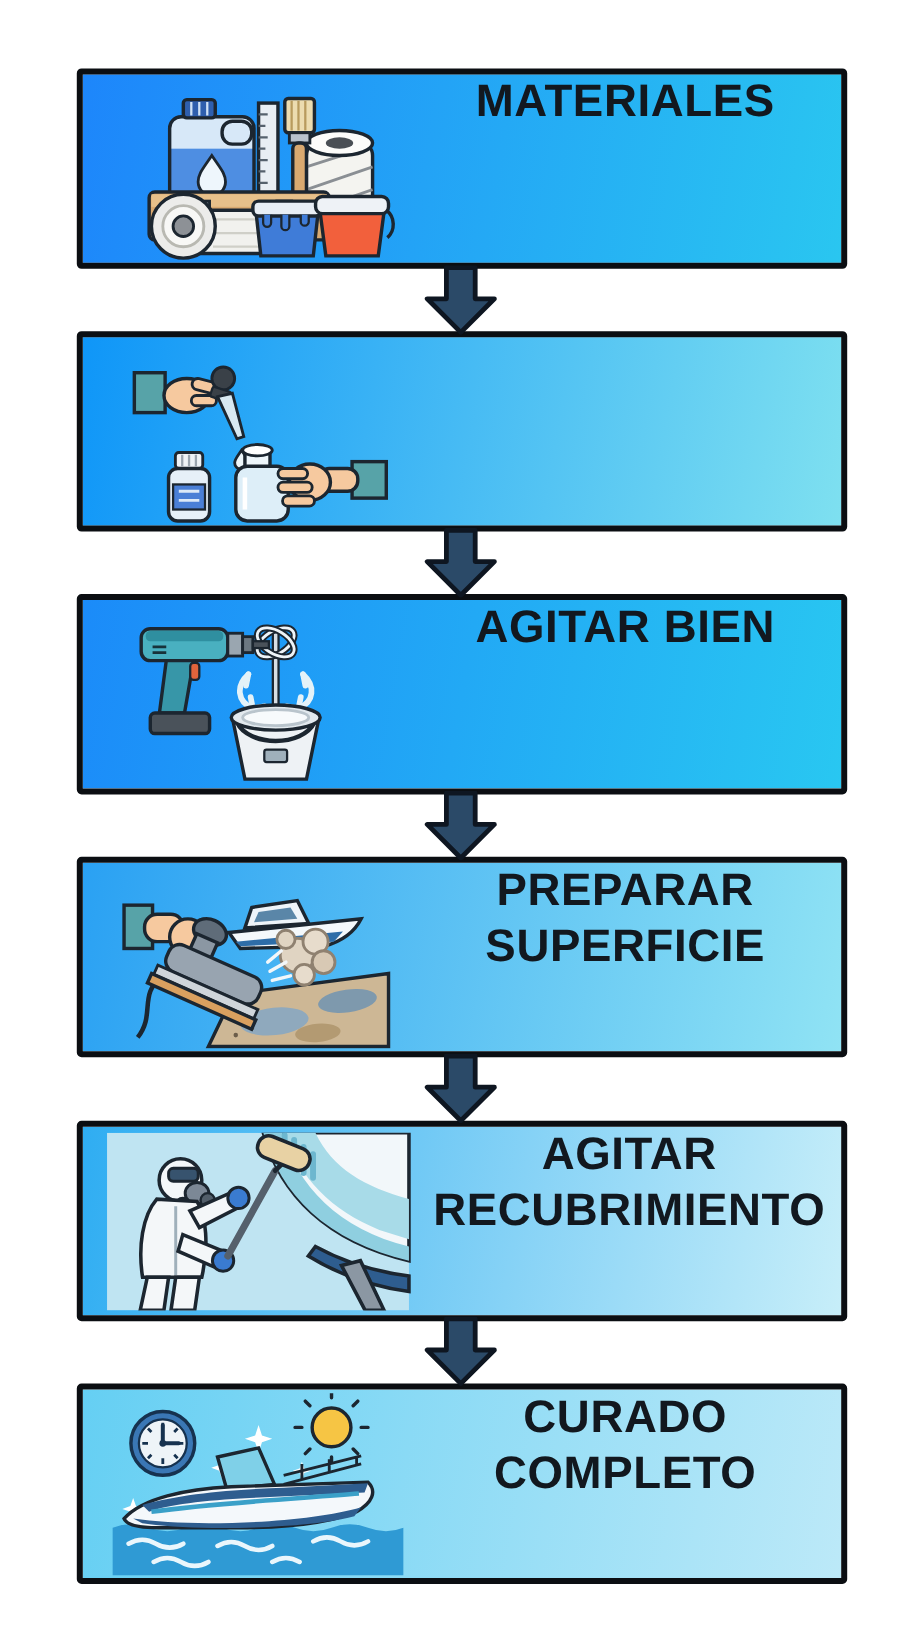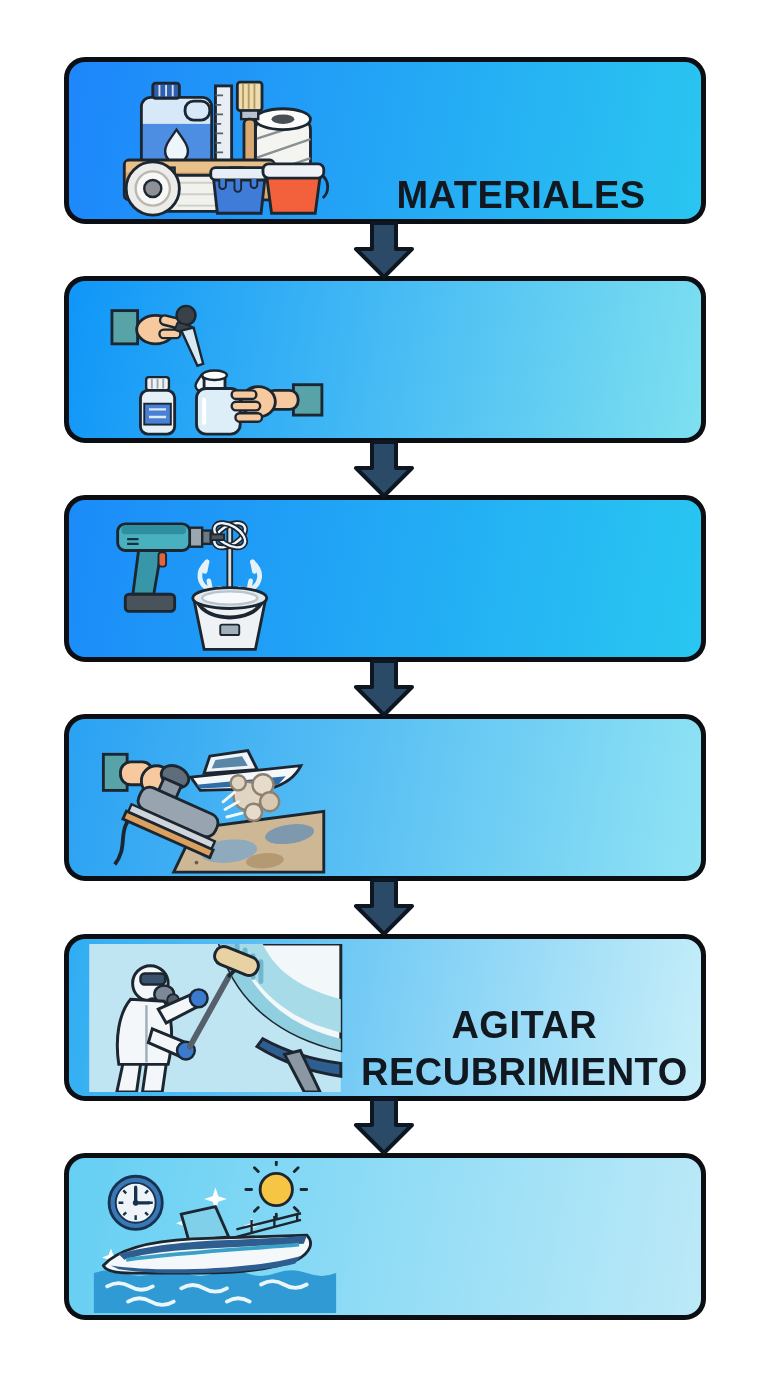--- a/index.html
+++ b/index.html
@@ -1,19 +1,19 @@
 <!DOCTYPE html>
 <html><head>
 <meta charset="utf-8">
 <style>
   html,body{margin:0;padding:0;background:#ffffff;}
   .page{position:relative;width:768px;height:1376px;background:#ffffff;overflow:hidden;
         font-family:"Liberation Sans",sans-serif;}
   .step-box{position:absolute;left:64px;width:642px;height:167px;box-sizing:border-box;
-            border:5px solid #0b0e12;border-radius:21px;display:flex;align-items:flex-end;z-index:3;}
+            border:5px solid #0b0e12;border-radius:4px;display:flex;align-items:flex-start;z-index:3;}
   .s1{background:linear-gradient(100deg,#1d86fb 0%,#2ac6f0 100%);}
   .s2{background:linear-gradient(100deg,#0f96f8 0%,#7ee0f0 100%);}
   .s3{background:linear-gradient(100deg,#1b8bf9 0%,#29c7f1 100%);}
   .s4{background:linear-gradient(100deg,#2aa1f3 0%,#90e3f4 100%);}
   .s5{background:linear-gradient(100deg,#2fadf2 0%,#c7eef9 100%);}
   .s6{background:linear-gradient(100deg,#65cff3 0%,#bce9f8 100%);}
   .icon-wrap{width:292px;height:157px;display:flex;align-items:center;justify-content:center;flex:0 0 auto;}
   .label{flex:1;text-align:center;font-weight:bold;font-size:38px;line-height:1.24;
          letter-spacing:.5px;color:#12181f;white-space:pre-line;padding-right:20px;}
   .arrow{position:absolute;left:353px;width:62px;height:58px;z-index:4;}
@@ -179,20 +179,21 @@
 
         <g>
           <path d="M92 100 L168 100 L157 154 L103 154 Z" fill="#eef2f5" stroke="#1c2630" stroke-width="3"></path>
           <path d="M96 104 C 106 126 154 126 164 104" fill="none" stroke="#1c2630" stroke-width="4"></path>
           <ellipse cx="130" cy="100" rx="39" ry="11" fill="#e2e9ee" stroke="#1c2630" stroke-width="3"></ellipse>
           <ellipse cx="130" cy="100" rx="29" ry="7" fill="#f7fafc" stroke="#b9c4cc" stroke-width="2.5"></ellipse>
           <rect x="120" y="128" width="20" height="11" rx="2" fill="#9fb0bb" stroke="#1c2630" stroke-width="2"></rect>
         </g>
       </svg>
     </div>
+    <div class="label">AGITAR BIEN</div>
   </div>
 
   <div class="arrow" style="top:659px">
     <svg viewBox="0 0 62 58" width="62" height="58">
       <path d="M19 2 h24 v26 h16 L31 56 L3 28 h16 Z" fill="#2b4a68" stroke="#0e1621" stroke-width="4" stroke-linejoin="round"></path>
     </svg>
   </div>
 
   <div class="step-box s4" style="top:714px">
     <div class="icon-wrap">
@@ -237,20 +238,22 @@
 
         <g transform="rotate(24 78 96)">
           <ellipse cx="60" cy="62" rx="15" ry="11" fill="#5f6c79" stroke="#1c2630" stroke-width="3"></ellipse>
           <rect x="50" y="68" width="20" height="16" fill="#8b97a3" stroke="#1c2630" stroke-width="3"></rect>
           <rect x="34" y="82" width="88" height="25" rx="10" fill="#98a4b0" stroke="#1c2630" stroke-width="3"></rect>
           <rect x="30" y="107" width="96" height="9" fill="#cfd5da" stroke="#1c2630" stroke-width="2.5"></rect>
           <rect x="28" y="116" width="100" height="9" fill="#d9a05f" stroke="#1c2630" stroke-width="3"></rect>
         </g>
       </svg>
     </div>
+    <div class="label">PREPARAR
+SUPERFICIE</div>
   </div>
 
   <div class="arrow" style="top:878px">
     <svg viewBox="0 0 62 58" width="62" height="58">
       <path d="M19 2 h24 v26 h16 L31 56 L3 28 h16 Z" fill="#2b4a68" stroke="#0e1621" stroke-width="4" stroke-linejoin="round"></path>
     </svg>
   </div>
 
   <div class="step-box s5" style="top:934px">
     <div class="icon-wrap">
@@ -333,15 +336,17 @@
         <g>
           <path d="M150 80 L218 62 M150 72 L218 55 M166 76 V62 M190 70 V58 M214 64 V55" stroke="#1c2630" stroke-width="2.5" fill="none"></path>
           <polygon points="92,56 128,48 142,80 100,84" fill="#7fd0e8" stroke="#1c2630" stroke-width="3"></polygon>
           <path d="M10 110 C 26 92 64 84 104 82 L224 78 C 232 86 228 96 214 104 C 190 114 150 118 110 118 L40 118 C 22 118 12 115 10 110 Z" fill="#f4f8fb" stroke="#1c2630" stroke-width="3"></path>
           <path d="M26 98 C 60 88 110 84 150 83 L224 79 L221 87 L120 92 C 80 94 48 98 32 104 Z" fill="#2e5d8f"></path>
           <path d="M18 110 C 70 118 170 114 218 100 L212 108 C 178 118 76 122 26 114 Z" fill="#2e5d8f"></path>
           <path d="M34 104 C 92 96 170 92 216 88" stroke="#3aa0c8" stroke-width="4" fill="none"></path>
         </g>
       </svg>
     </div>
+    <div class="label">CURADO
+COMPLETO</div>
   </div>
 
 </div>
 
 </body></html>

